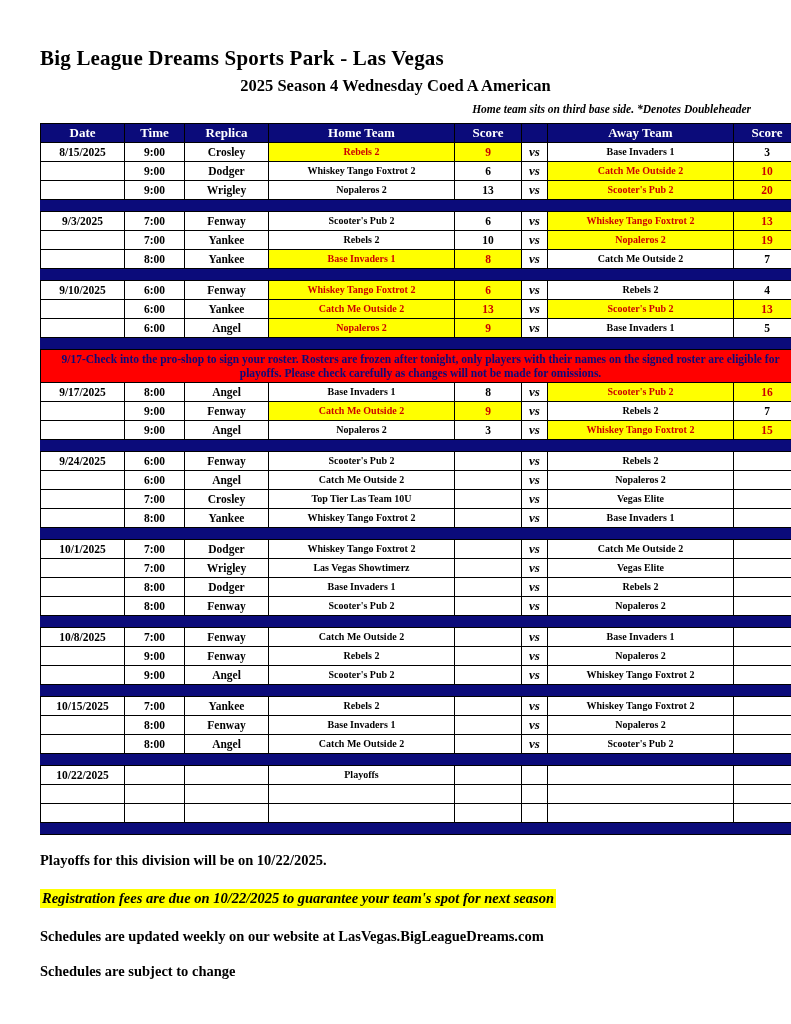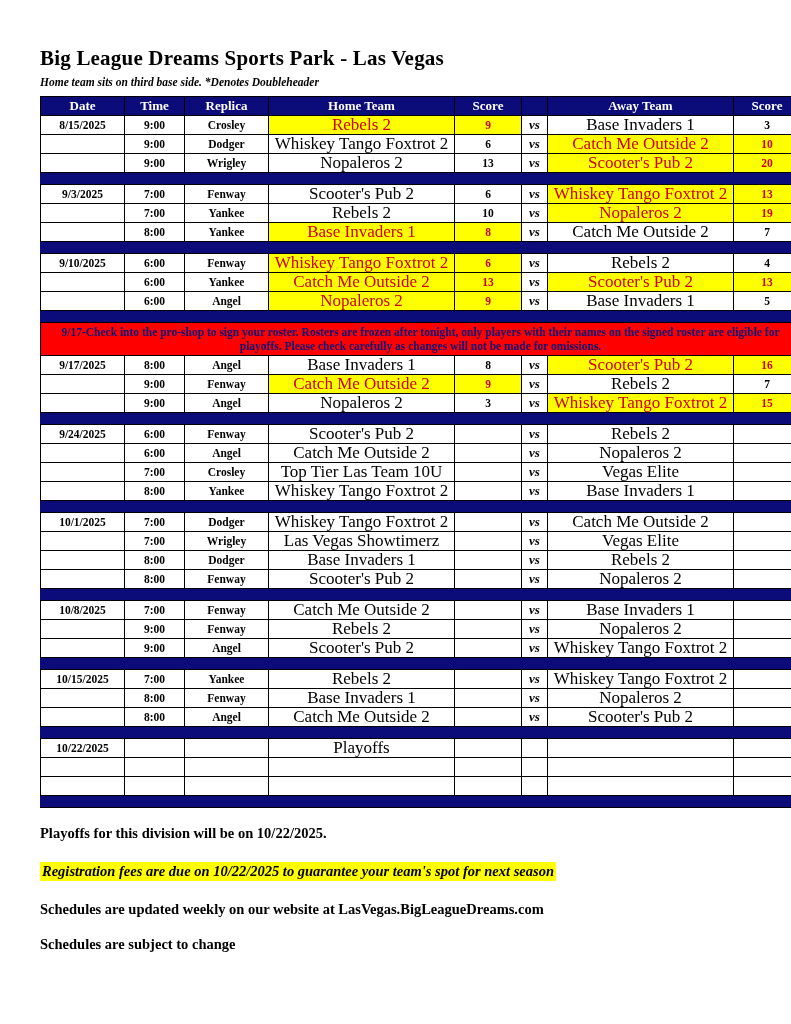--- a/index.html
+++ b/index.html
@@ -28,21 +28,21 @@
     letter-spacing: 0.2px;
     margin: 0 0 5px 0;
   }
   .subtitle {
     text-align: center;
     font-size: 16.5px;
     font-weight: bold;
     margin: 0 0 7px 0;
   }
   .note {
-    text-align: left;
+    text-align: right;
     font-size: 11.5px;
     font-weight: bold;
     font-style: italic;
     margin: 0 0 8px 0;
   }
   table.sched {
     border-collapse: collapse;
     width: 711px;
     table-layout: fixed;
     font-size: 11px;
@@ -71,22 +71,22 @@
   .c-vs { width: 26px; }
   .c-away { width: 186px; }
   .c-score2 { width: 67px; }
 
   td.vs {
     font-style: italic;
     font-size: 13px;
     font-weight: bold;
   }
   td.team {
-    font-weight: normal;
-    font-size: 17px;
+    font-weight: bold;
+    font-size: 10px;
   }
   td.date, td.time, td.replica {
     font-weight: bold;
     font-size: 11.5px;
   }
   td.score {
     font-weight: bold;
     font-size: 11.5px;
   }
   tr.spacer td {
@@ -132,20 +132,21 @@
     padding: 0 2px;
     font-style: italic;
   }
 </style>
 </head>
 <body>
 
 <div class="page">
 
   <div class="title">Big League Dreams Sports Park - Las Vegas</div>
+  <div class="subtitle">2025 Season 4 Wednesday Coed A American</div>
   <div class="note">Home team sits on third base side.  *Denotes Doubleheader</div>
 
   <table class="sched">
     <colgroup>
       <col class="c-date">
         <col class="c-time">
         <col class="c-replica">
         <col class="c-home">
       <col class="c-score">
         <col class="c-vs">

